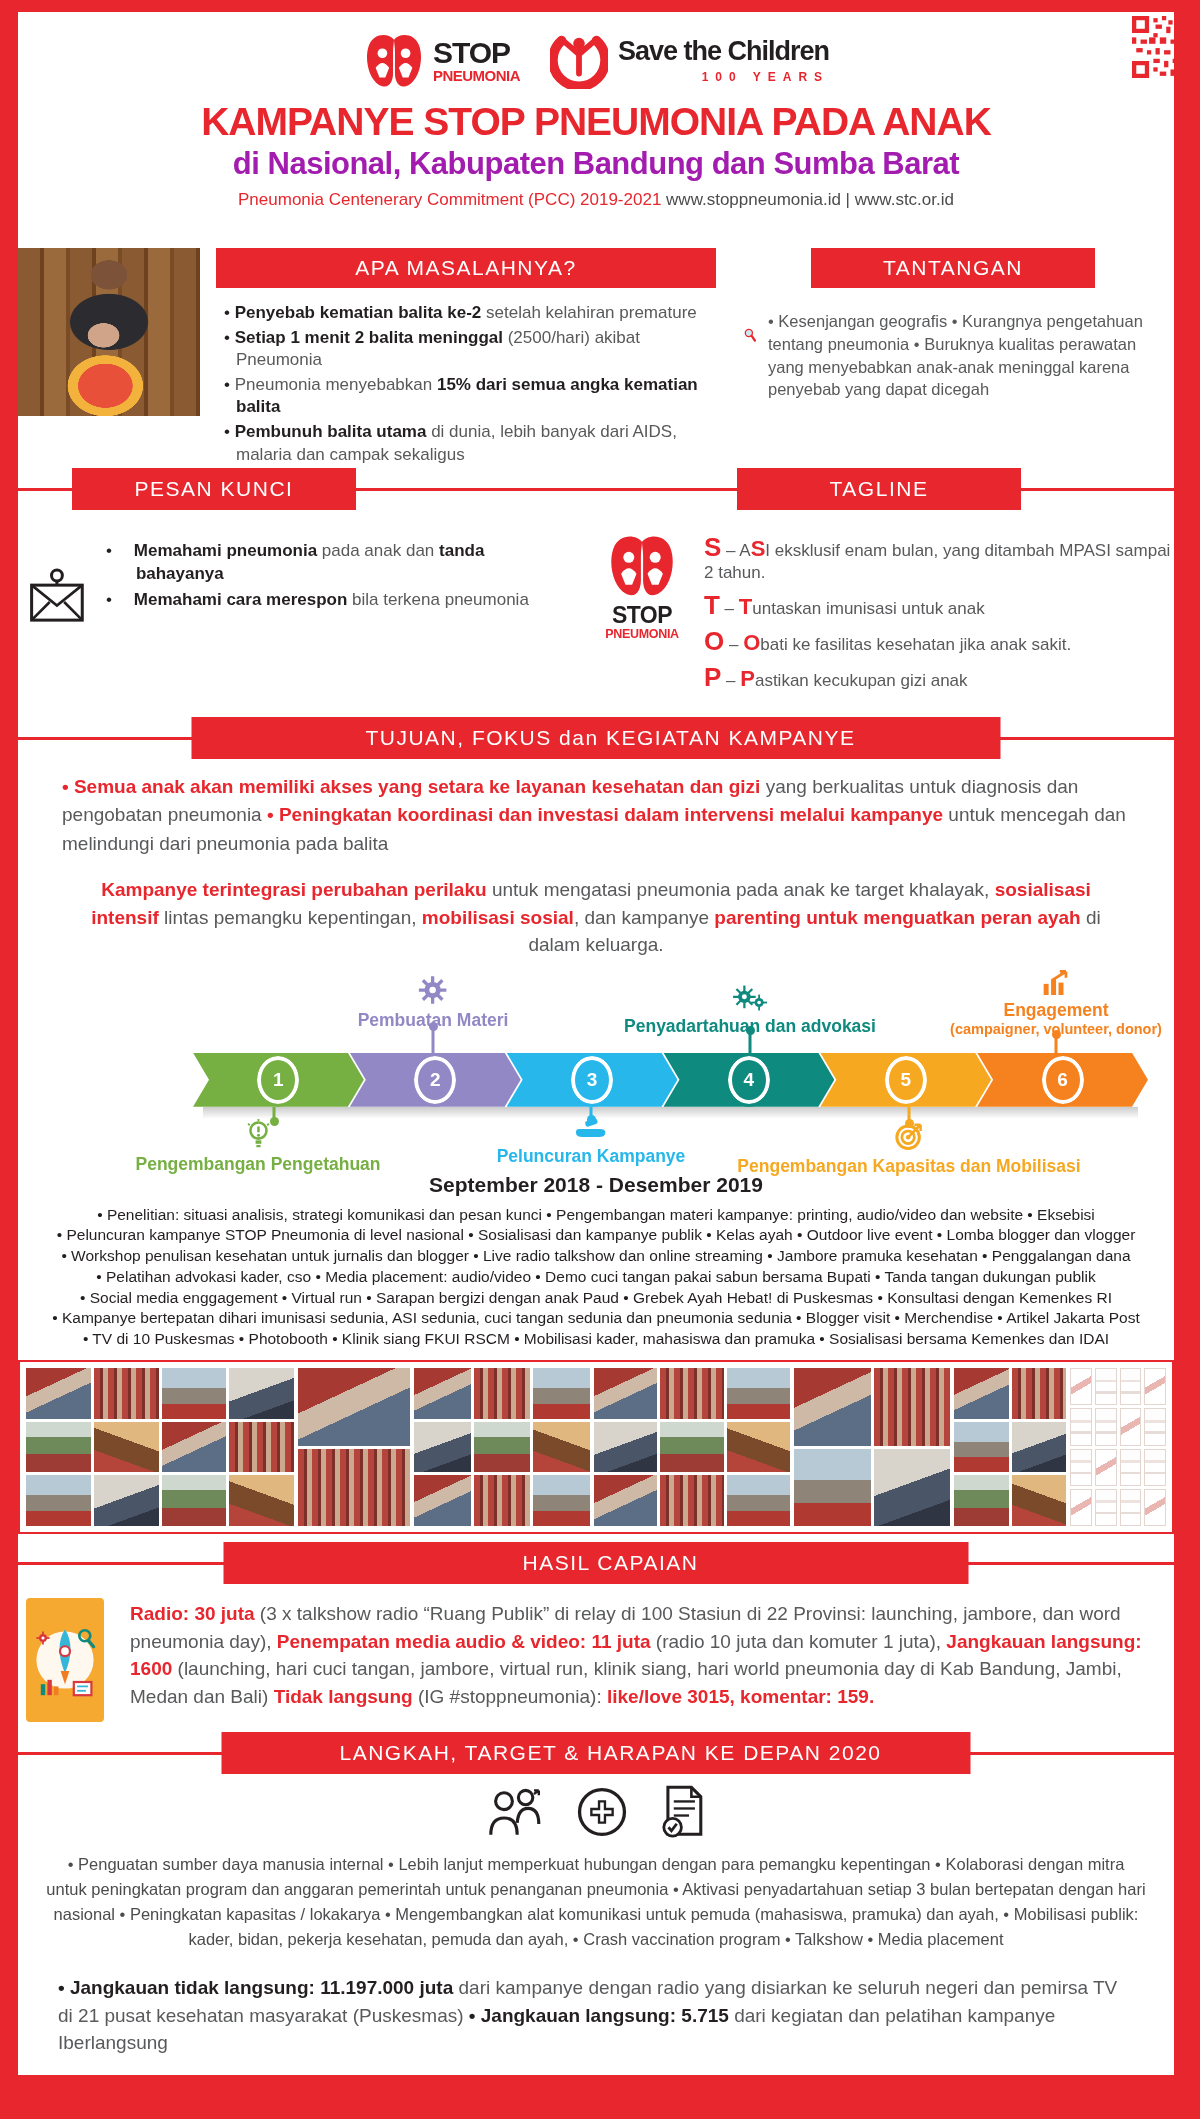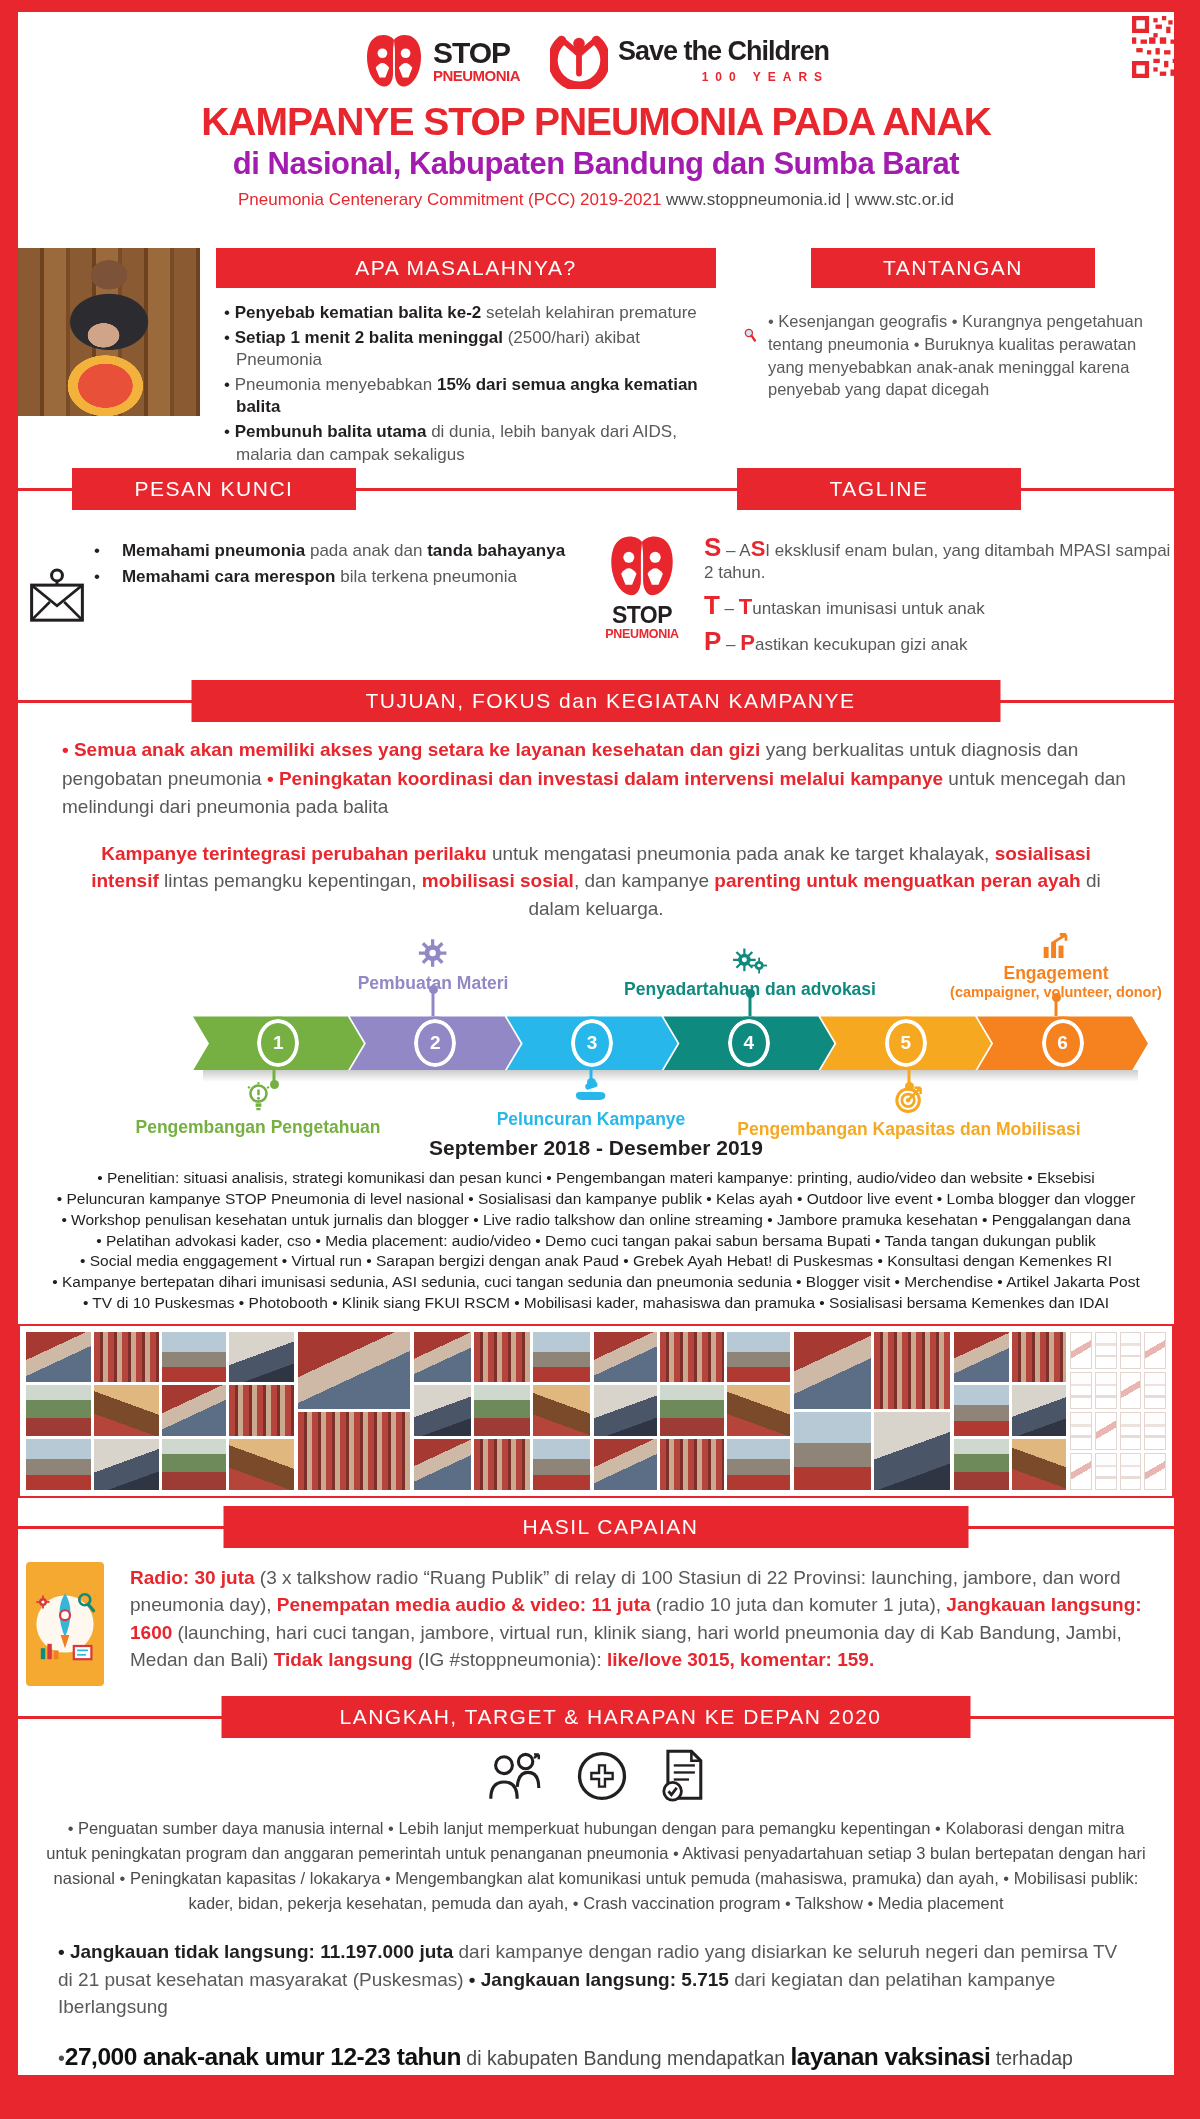--- a/index.html
+++ b/index.html
@@ -50,21 +50,21 @@
   .b{font-weight:bold;color:#231f20;}
   .rb{font-weight:bold;color:var(--accent);}
   .chal-col{flex:1;}
   .chal-col .banner{width:284px;margin:0 auto 22px auto;}
   .chal-body{display:flex;gap:12px;padding:0 4px 0 12px;}
   .chal-text{font-size:16.5px;line-height:1.38;color:#58595b;}
   
   .rule2 .b-left{left:54px;width:284px;}
   .rule2 .b-right{left:719px;width:284px;}
   .row2{display:flex;margin-top:16px;}
-  .km-col{width:548px;flex:none;display:flex;gap:8px;padding-left:10px;}
+  .km-col{width:548px;flex:none;display:flex;gap:20px;padding-left:10px;}
   .km-icon{margin-top:42px;}
   .km-list{list-style:none;margin:14px 0 0 0;padding:0;font-size:17px;line-height:1.35;color:#58595b;}
   .km-list li{margin-bottom:3px;padding-left:30px;text-indent:-30px;}
   .km-list li::before{content:"•";color:#231f20;padding-right:22px;}
   .tg-col{flex:1;display:flex;gap:18px;padding-left:22px;}
   .tg-logo{width:88px;flex:none;text-align:center;margin-top:6px;}
   .tg-logo .t1{font-size:23px;font-weight:bold;color:#231f20;line-height:1;margin-top:2px;letter-spacing:-0.5px;}
   .tg-logo .t2{font-size:12.5px;font-weight:bold;color:var(--accent);letter-spacing:-0.3px;}
   .tg-lines{margin-top:8px;}
   .tg-lines .tgl{font-size:17px;color:#58595b;margin-bottom:9px;line-height:1.25;}
@@ -265,20 +265,21 @@
               <path d="M13 38 q7 -10 14 0 l-4 10 h-6 Z" fill="#fff"></path>
             <circle cx="44" cy="23" r="5" fill="#fff"></circle>
               <path d="M37 38 q7 -10 14 0 l-4 10 h-6 Z" fill="#fff"></path>
           </svg>
           <div class="t1">STOP</div>
           <div class="t2">PNEUMONIA</div>
         </div>
         <div class="tg-lines">
           <div class="tgl"><span class="tg-cap">S</span><span> – A</span><span class="tg-red">S</span><span>I eksklusif enam bulan, yang ditambah MPASI sampai 2 tahun.</span></div>
           <div class="tgl"><span class="tg-cap">T</span><span> – </span><span class="tg-red">T</span><span>untaskan imunisasi untuk anak</span></div>
+          <div class="tgl"><span class="tg-cap">O</span><span> – </span><span class="tg-red">O</span><span>bati ke fasilitas kesehatan jika anak sakit.</span></div>
           <div class="tgl"><span class="tg-cap">P</span><span> – </span><span class="tg-red">P</span><span>astikan kecukupan gizi anak</span></div>
         </div>
       </div>
     </div>
 
     <div class="rule rule3">
       <div class="banner b-center">TUJUAN, FOKUS dan KEGIATAN KAMPANYE</div>
     </div>
     <div class="goals-p1"><span class="rb">• Semua anak akan memiliki akses yang setara ke layanan kesehatan dan gizi</span><span> yang berkualitas untuk diagnosis dan pengobatan pneumonia </span><span class="rb">• Peningkatan koordinasi dan investasi dalam intervensi melalui kampanye</span><span> untuk mencegah dan melindungi dari pneumonia pada balita</span></div>
     <div class="goals-p2"><span class="rb">Kampanye terintegrasi perubahan perilaku</span><span> untuk mengatasi pneumonia pada anak ke target khalayak, </span><span class="rb">sosialisasi intensif</span><span> lintas pemangku kepentingan, </span><span class="rb">mobilisasi sosial</span><span>, dan kampanye </span><span class="rb">parenting untuk menguatkan peran ayah</span><span> di dalam keluarga.</span></div>

